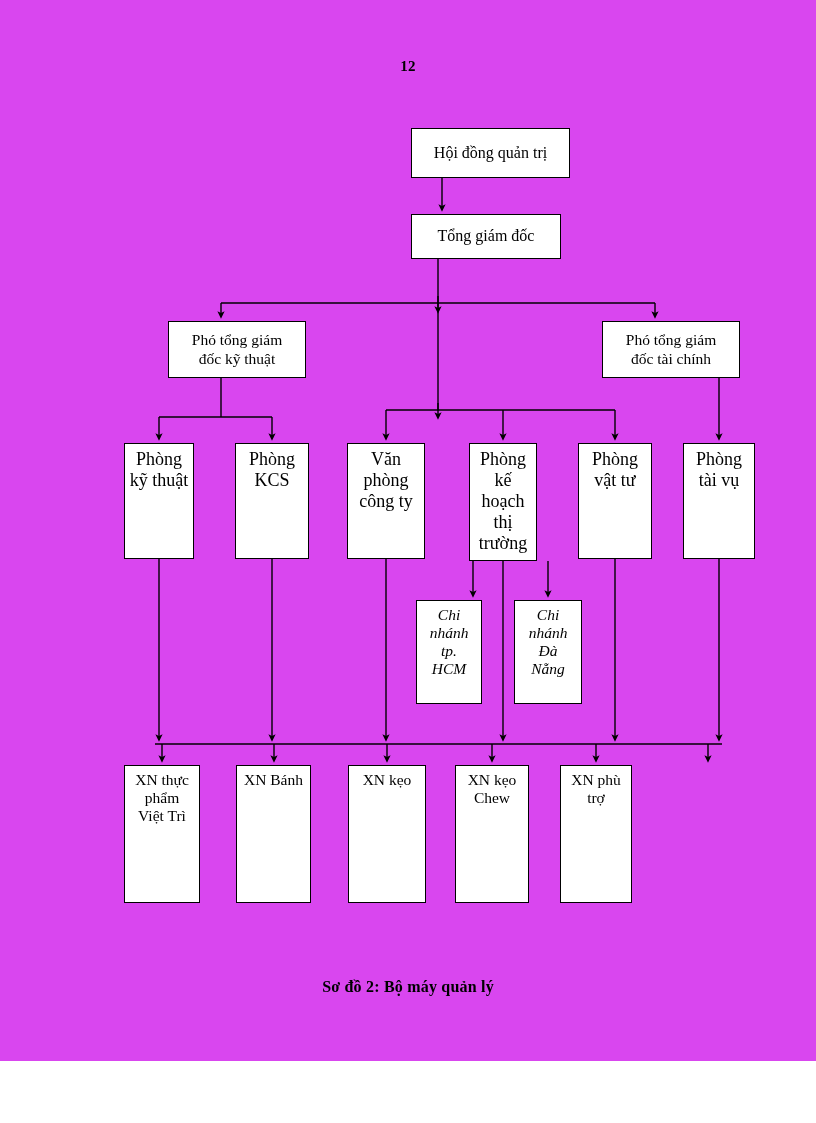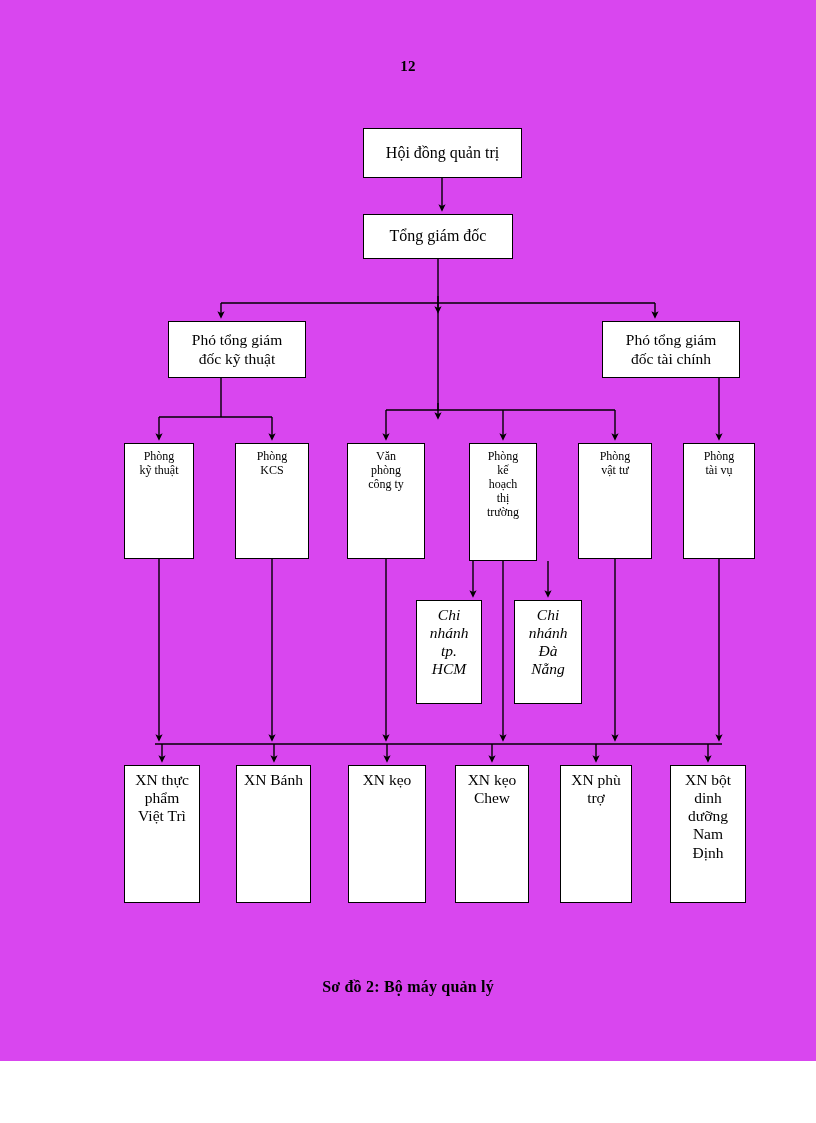--- a/index.html
+++ b/index.html
@@ -58,23 +58,23 @@
     padding-left: 2px;
     padding-right: 2px;
     font-size: 15.5px;
     white-space: pre-line;
     overflow: visible;
   }
   .node.center-v {
     align-items: center;
     padding-top: 0;
   }
-  .node.lvl1 { font-size: 16px; }
+  .node.lvl1 { font-size: 16px; margin-left: 48px; }
   .node.lvl2 { font-size: 15.5px; margin-left: 16px; }
-  .node.dept { font-size: 12px; }
+  .node.dept { font-size: 18px; }
   .node.branch { font-size: 15.5px; font-style: italic; }
   .node.unit { font-size: 15.5px; }
   #caption {
     position: absolute;
     top: 978px;
     left: 0;
     width: 816px;
     text-align: center;
     font-size: 16px;
     font-weight: bold;
@@ -191,23 +191,18 @@
     <div class="node unit" style="left:236px; top:765px; width:75px; height:138px;">XN Bánh</div>
 
     <div class="node unit" style="left:348px; top:765px; width:78px; height:138px;">XN kẹo</div>
 
     <div class="node unit" style="left:455px; top:765px; width:74px; height:138px;">XN kẹo
 Chew</div>
 
     <div class="node unit" style="left:560px; top:765px; width:72px; height:138px;">XN phù
 trợ</div>
 
-    <div class="node unit" style="left:670px; top:765px; width:76px; height:138px;">XN  bột
-dinh
-dưỡng
-Nam
-Định</div>
 
   </div>
 
   <div id="caption">Sơ đồ 2: Bộ máy quản lý</div>
 
 </div>
 
 </body></html>

